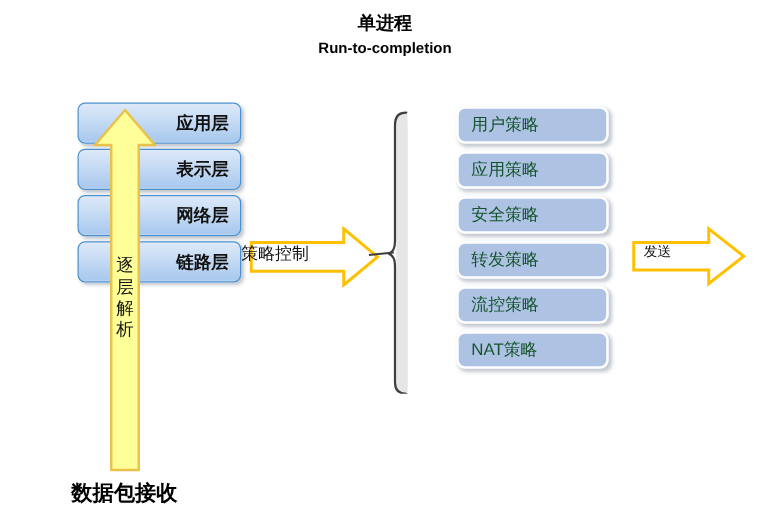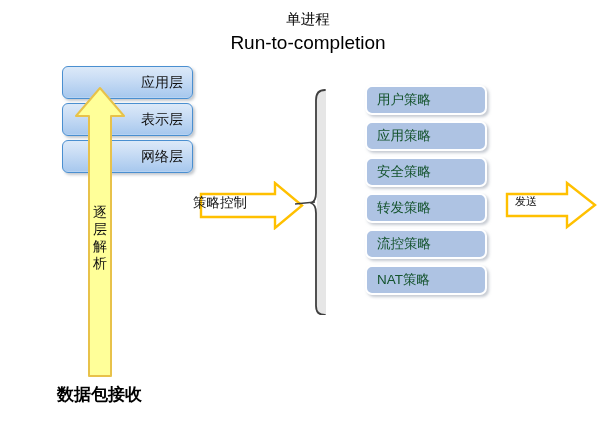--- a/index.html
+++ b/index.html
@@ -19,34 +19,35 @@
   
   #title-block {
     position: absolute;
     left: 0;
     top: 10px;
     width: 616px;
     text-align: center;
     line-height: 1.35;
   }
   #title-block .title-line {
-    font-weight: normal;
+    font-weight: bold;
     font-size: 15px;
     letter-spacing: 0px;
     color: #000;
   }
   #title-block .title-line.cn { font-size: 14.5px; }
-  #title-block .title-line.en { font-size: 19px; }
+  #title-block .title-line.en { font-size: 12px; }
 
   
   #osi-stack {
     position: absolute;
     left: 62px;
-    top: 66px;
+    top: 82px;
     width: 131px;
+    font-weight: bold;
   }
   .osi-box {
     position: relative;
     height: 33px;
     margin-bottom: 4px;
     border: 1px solid #4a8fd0;
     border-radius: 6px;
     background: linear-gradient(to bottom, #dce9f8 0%, #cbdef5 35%, #a9c9ee 95%, #bcd6f3 100%);
     box-shadow: 2px 2px 3px rgba(120,130,145,0.45);
     box-sizing: border-box;
@@ -175,20 +176,23 @@
 <div id="osi-stack">
   <div class="osi-box">
     <span class="osi-label">应用层</span>
   </div>
   <div class="osi-box">
     <span class="osi-label">表示层</span>
   </div>
   <div class="osi-box">
     <span class="osi-label">网络层</span>
   </div>
+  <div class="osi-box">
+    <span class="osi-label">链路层</span>
+  </div>
 </div>
 
 <div id="up-arrow">
   <svg width="52" height="292" viewBox="0 0 52 292">
     <polygon points="26,2 50,30 37,30 37,290 15,290 15,30 2,30" fill="#ffff99" stroke="#e8c24a" stroke-width="2" stroke-linejoin="round"></polygon>
   </svg>
   <div id="up-arrow-text">
     <span>逐</span>
     <span>层</span>
     <span>解</span>

